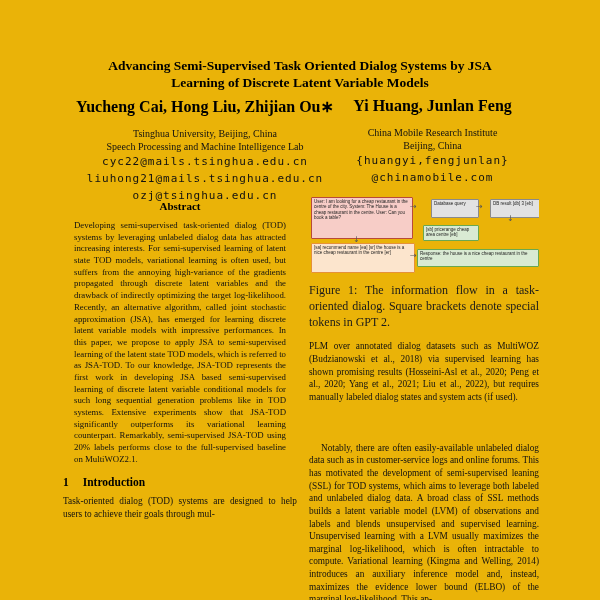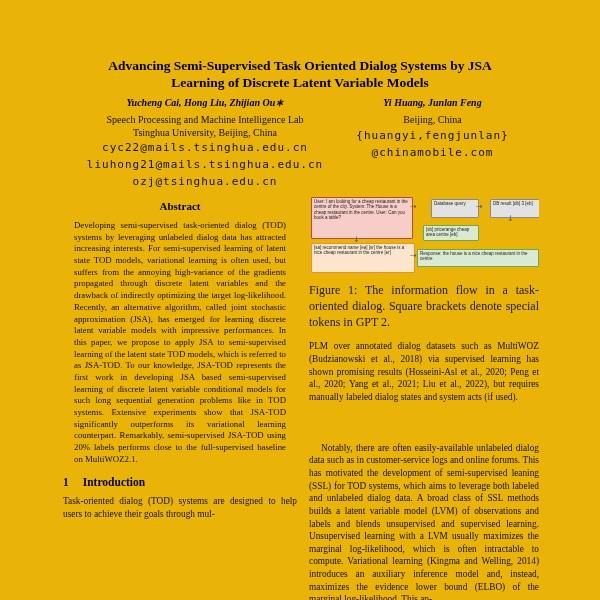--- a/index.html
+++ b/index.html
@@ -5,21 +5,21 @@
   html,body{margin:0;padding:0;background:#ffffff;}
   .page{position:relative;width:600px;height:600px;background:#eab308;overflow:hidden;
         font-family:"Liberation Serif", serif;color:#111;}
   
   .title-wrap{position:absolute;top:57px;left:50%;transform:translateX(-50%);width:500px;text-align:center;}
   .title-line{font-size:13.5px;font-weight:bold;line-height:1.28;color:#000;}
   
   .author-block{position:absolute;top:97px;text-align:center;}
   .author-block.left{left:60px;width:290px;}
   .author-block.right{left:330px;width:205px;}
-  .author-names{font-size:10px;font-weight:bold;margin-bottom:6px;color:#000;font-style:italic;}
+  .author-names{font-size:16px;font-weight:bold;margin-bottom:12px;color:#000;}
   .affil{font-size:10px;line-height:1.25;}
   .email{font-family:"DejaVu Sans Mono", monospace;font-size:11px;letter-spacing:1px;line-height:1.55;white-space:nowrap;}
   
   .col-left{position:absolute;left:63px;top:198px;width:234px;height:402px;overflow:hidden;}
   .col-right{position:absolute;left:309px;top:194px;width:230px;height:406px;overflow:hidden;}
   .abstract-heading{text-align:center;font-size:11px;font-weight:bold;margin:2px 0 8px 0;color:#000;}
   .abstract-text{font-size:8.8px;line-height:1.33;text-align:justify;margin:0;padding:0 11px;hyphens:auto;}
   .section-heading{font-size:11.5px;font-weight:bold;margin:11px 0 7px 0;color:#000;}
   .section-number{margin-right:14px;}
   .body-par{font-size:9.3px;line-height:1.36;text-align:justify;margin:0;hyphens:auto;}
@@ -43,29 +43,30 @@
 
 <div class="page">
 
   <div class="title-wrap">
     <div class="title-line">Advancing Semi-Supervised Task Oriented Dialog Systems by JSA</div>
     <div class="title-line">Learning of Discrete Latent Variable Models</div>
   </div>
 
   <div class="author-block left">
     <div class="author-names">Yucheng Cai, Hong Liu, Zhijian Ou∗</div>
+    <div class="affil">Tsinghua University, Beijing, China</div>
     <div class="affil">Speech Processing and Machine Intelligence Lab</div>
-    <div class="affil">Tsinghua University, Beijing, China</div>
     <div class="email">cyc22@mails.tsinghua.edu.cn</div>
     <div class="email">liuhong21@mails.tsinghua.edu.cn</div>
     <div class="email">ozj@tsinghua.edu.cn</div>
   </div>
 
   <div class="author-block right">
     <div class="author-names">Yi Huang, Junlan Feng</div>
+    <div class="affil">China Mobile Research Institute</div>
     <div class="affil">Beijing, China</div>
     <div class="email">{huangyi,fengjunlan}</div>
     <div class="email">@chinamobile.com</div>
   </div>
 
   <div class="col-left">
     <div class="abstract-heading">Abstract</div>
     <p class="abstract-text">Developing semi-supervised task-oriented dialog (TOD) systems by leveraging unlabeled dialog data has attracted increasing interests. For semi-supervised learning of latent state TOD models, variational learning is often used, but suffers from the annoying high-variance of the gradients propagated through discrete latent variables and the drawback of indirectly optimizing the target log-likelihood. Recently, an alternative algorithm, called joint stochastic approximation (JSA), has emerged for learning discrete latent variable models with impressive performances. In this paper, we propose to apply JSA to semi-supervised learning of the latent state TOD models, which is referred to as JSA-TOD. To our knowledge, JSA-TOD represents the first work in developing JSA based semi-supervised learning of discrete latent variable conditional models for such long sequential generation problems like in TOD systems. Extensive experiments show that JSA-TOD significantly outperforms its variational learning counterpart. Remarkably, semi-supervised JSA-TOD using 20% labels performs close to the full-supervised baseline on MultiWOZ2.1.</p>
     <div class="section-heading">
       <span class="section-number">1</span><span>Introduction</span>

